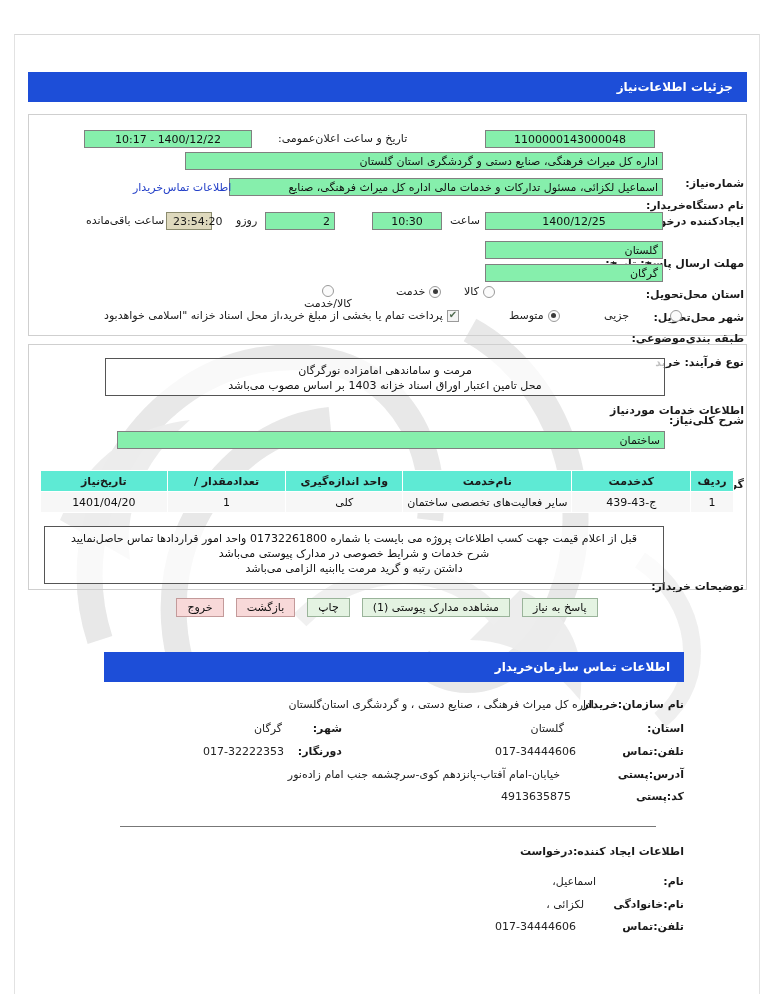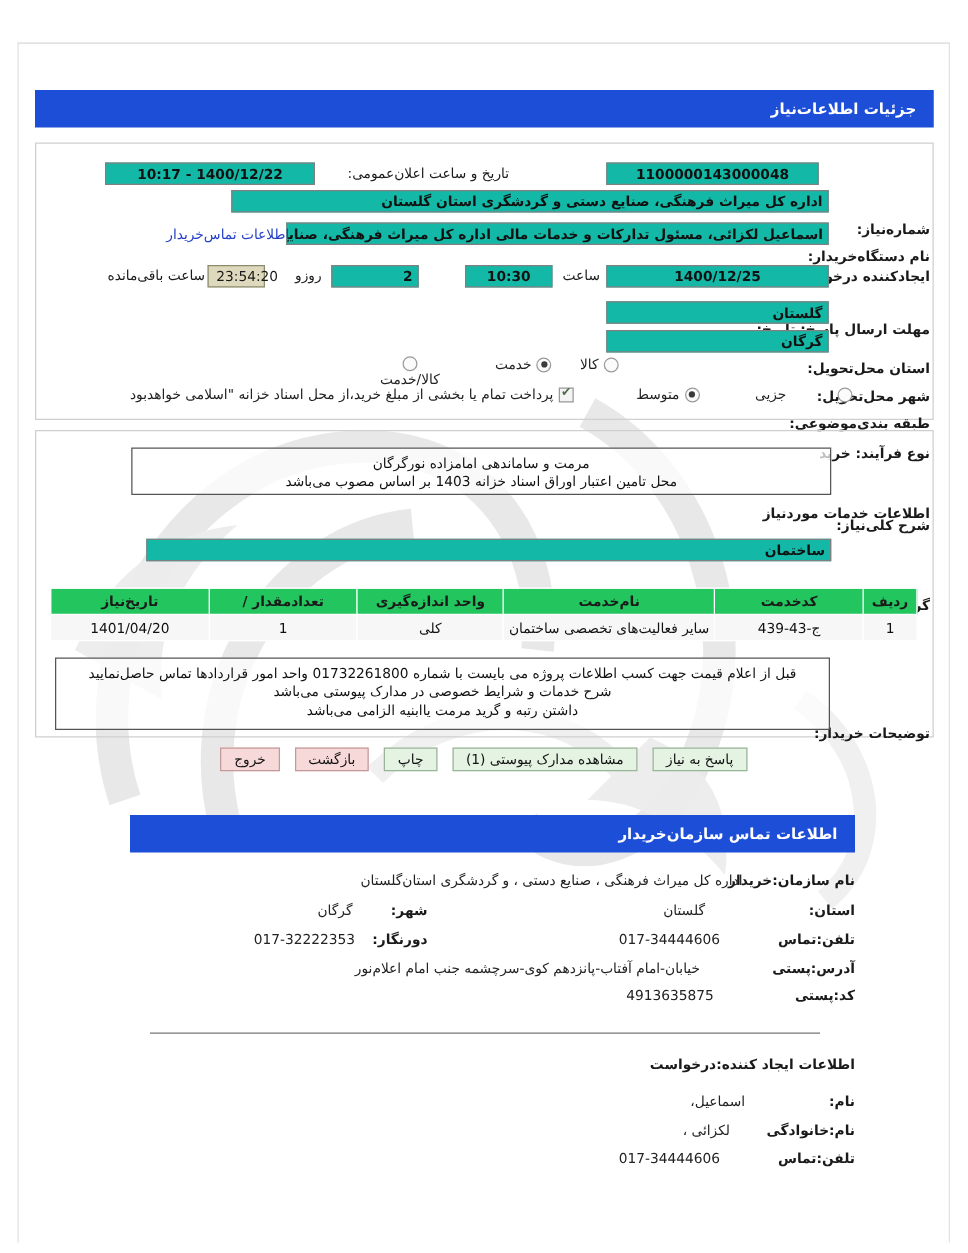--- a/index.html
+++ b/index.html
@@ -95,31 +95,30 @@
     font-size: 11px;
     color: #1a1a1a;
     text-align: right;
     white-space: nowrap;
     margin-top: 45px;
   }
   .flabel.two-line { line-height: 13px; }
 
   .fbox {
     border: 1px solid #808080;
-    background: #14b8a6;
+    background: #86efac;
     height: 18px;
     line-height: 17px;
     font-size: 11px;
     color: #111;
     padding: 0 4px;
     box-sizing: border-box;
     text-align: right;
     overflow: hidden;
     white-space: nowrap;
-    font-weight: bold;
   }
   .fbox.center { text-align: center; }
 
   .muted-inline {
     font-size: 11px;
     color: #1a1a1a;
     white-space: nowrap;
   }
   .link {
     color: #2440c8;
@@ -210,21 +209,21 @@
     position: absolute;
     left: 40px; top: 470px;
     width: 694px;
   }
   table.grid {
     width: 100%;
     border-collapse: collapse;
     font-size: 11px;
   }
   table.grid thead th {
-    background: #22c55e;
+    background: #5eead4;
     border: 1px solid #ffffff;
     color: #1a1a1a;
     font-weight: bold;
     height: 20px;
     padding: 0 4px;
     text-align: center;
     white-space: nowrap;
   }
   table.grid tbody td {
     background: #f7f7f7;
@@ -443,21 +442,21 @@
   <div class="cinfo val" style="right:210px; top:722px;">گلستان</div>
   <div class="cinfo lbl" style="right:432px; top:722px;">شهر:</div>
   <div class="cinfo val" style="right:492px; top:722px;">گرگان</div>
 
   <div class="cinfo lbl" style="right:90px; top:745px;">تلفن:تماس</div>
   <div class="cinfo val" style="right:198px; top:745px;">017-34444606</div>
   <div class="cinfo lbl" style="right:432px; top:745px;">دورنگار:</div>
   <div class="cinfo val" style="right:490px; top:745px;">017-32222353</div>
 
   <div class="cinfo lbl" style="right:90px; top:768px;">آدرس:پستی</div>
-  <div class="cinfo val" style="right:214px; top:768px;">خیابان-امام آفتاب-پانزدهم کوی-سرچشمه جنب امام اعلام‌نور</div>
+  <div class="cinfo val" style="right:214px; top:768px;">خیابان-امام آفتاب-پانزدهم کوی-سرچشمه جنب امام زاده‌نور</div>
 
   <div class="cinfo lbl" style="right:90px; top:790px;">کد:پستی</div>
   <div class="cinfo val" style="right:203px; top:790px;">4913635875</div>
 
   <div class="hr"></div>
 
   <div class="cinfo lbl" style="right:90px; top:845px;">اطلاعات ایجاد کننده:درخواست</div>
 
   <div class="cinfo lbl" style="right:90px; top:875px;">نام:</div>
   <div class="cinfo val" style="right:178px; top:875px;">اسماعیل،</div>

